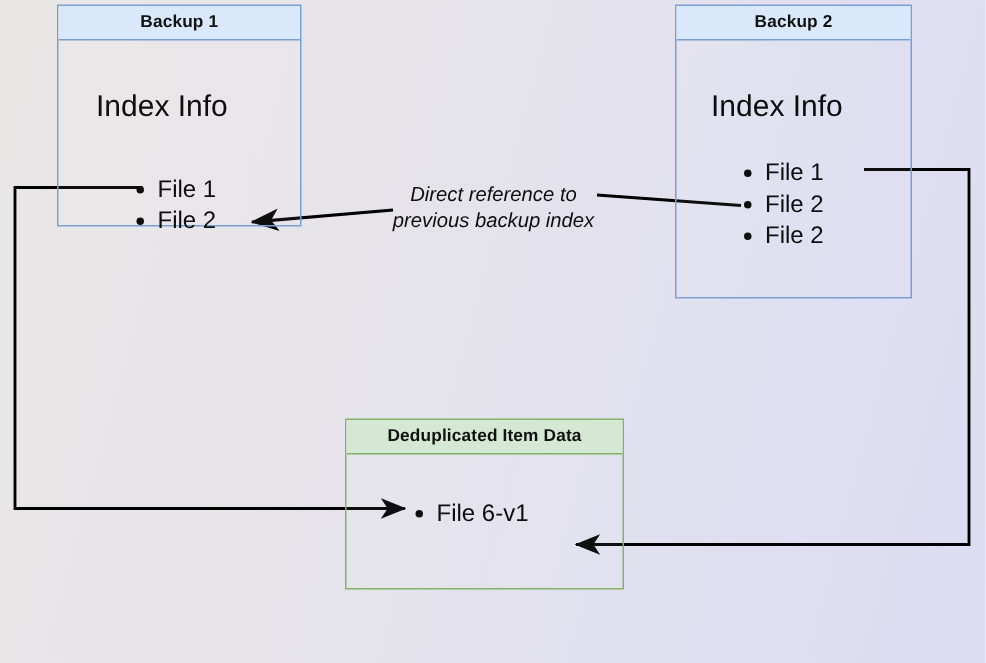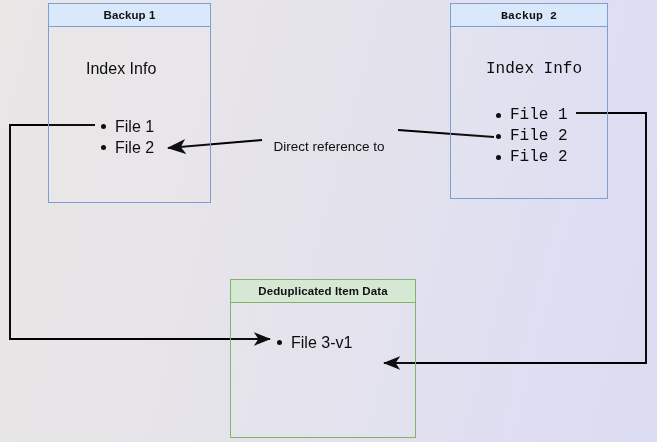--- a/index.html
+++ b/index.html
@@ -62,24 +62,23 @@
   }
   .box-body {
     position: absolute;
     left: 0;
     right: 0;
     bottom: 0;
     top: 23px;
   }
   .section-title {
     position: absolute;
-    font-size: 16px;
+    font-size: 20px;
     color: #0d0d0d;
     white-space: nowrap;
-    margin-left: 12px;
   }
   .item-list {
     position: absolute;
     margin: 0;
     padding: 0;
     list-style: none;
   }
   .item-list li {
     font-size: 16px;
     color: #0d0d0d;
@@ -123,55 +122,56 @@
 
     <path d="M 95 125 L 10 125 L 10 339 L 270 339" fill="none" stroke="#000000" stroke-width="1.9" marker-end="url(#arrowEnd)"></path>
 
     <path d="M 576 113 L 646 113 L 646 363 L 384 363" fill="none" stroke="#000000" stroke-width="1.9" marker-end="url(#arrowEnd)"></path>
 
     <path d="M 494 137 L 398 130" fill="none" stroke="#000000" stroke-width="2.1"></path>
 
     <path d="M 262 140 L 168 148" fill="none" stroke="#000000" stroke-width="2.1" marker-end="url(#arrowEnd)"></path>
   </svg>
 
-  <div class="box box-blue" style="left:48px; top:3px; width:163px; height:200px;padding-left:32px;">
+  <div class="box box-blue" style="left:38px; top:3px; width:163px; height:148px;padding-left:32px;">
     <div class="box-header header-blue">
       <span>Backup 1</span>
     </div>
     <div class="box-body">
       <div class="section-title" style="left:25px; top:33px;">Index Info</div>
       <ul class="item-list" style="left:50px; top:89px;">
         <li>File 1</li>
         <li>File 2</li>
       </ul>
     </div>
   </div>
 
-  <div class="box box-blue" style="left:450px; top:3px; width:158px; height:196px;font-family:Liberation Mono, monospace;">
+  <div class="box box-blue" style="left:450px; top:3px; width:158px; height:196px;">
     <div class="box-header header-blue">
       <span>Backup 2</span>
     </div>
     <div class="box-body">
       <div class="section-title" style="left:23px; top:33px;">Index Info</div>
       <ul class="item-list" style="left:43px; top:78px;">
         <li>File 1</li>
         <li>File 2</li>
         <li>File 2</li>
       </ul>
     </div>
   </div>
 
-  <div class="box box-green" style="left:230px; top:279px; width:186px; height:159px;">
+  <div class="box box-green" style="left:230px; top:279px; width:186px; height:114px;">
     <div class="box-header header-green">
       <span>Deduplicated Item Data</span>
     </div>
     <div class="box-body">
       <ul class="item-list" style="left:44px; top:29px;">
-        <li>File 3-v1</li>
+        <li>File 6-v1</li>
       </ul>
     </div>
   </div>
 
-  <div class="annotation" style="left:249px; top:138px; width:160px;">
+  <div class="annotation" style="left:249px; top:121px; width:160px;font-style:italic;">
     <div>Direct reference to</div>
+    <div>previous backup index</div>
   </div>
 
 </div>
 
 </body></html>

